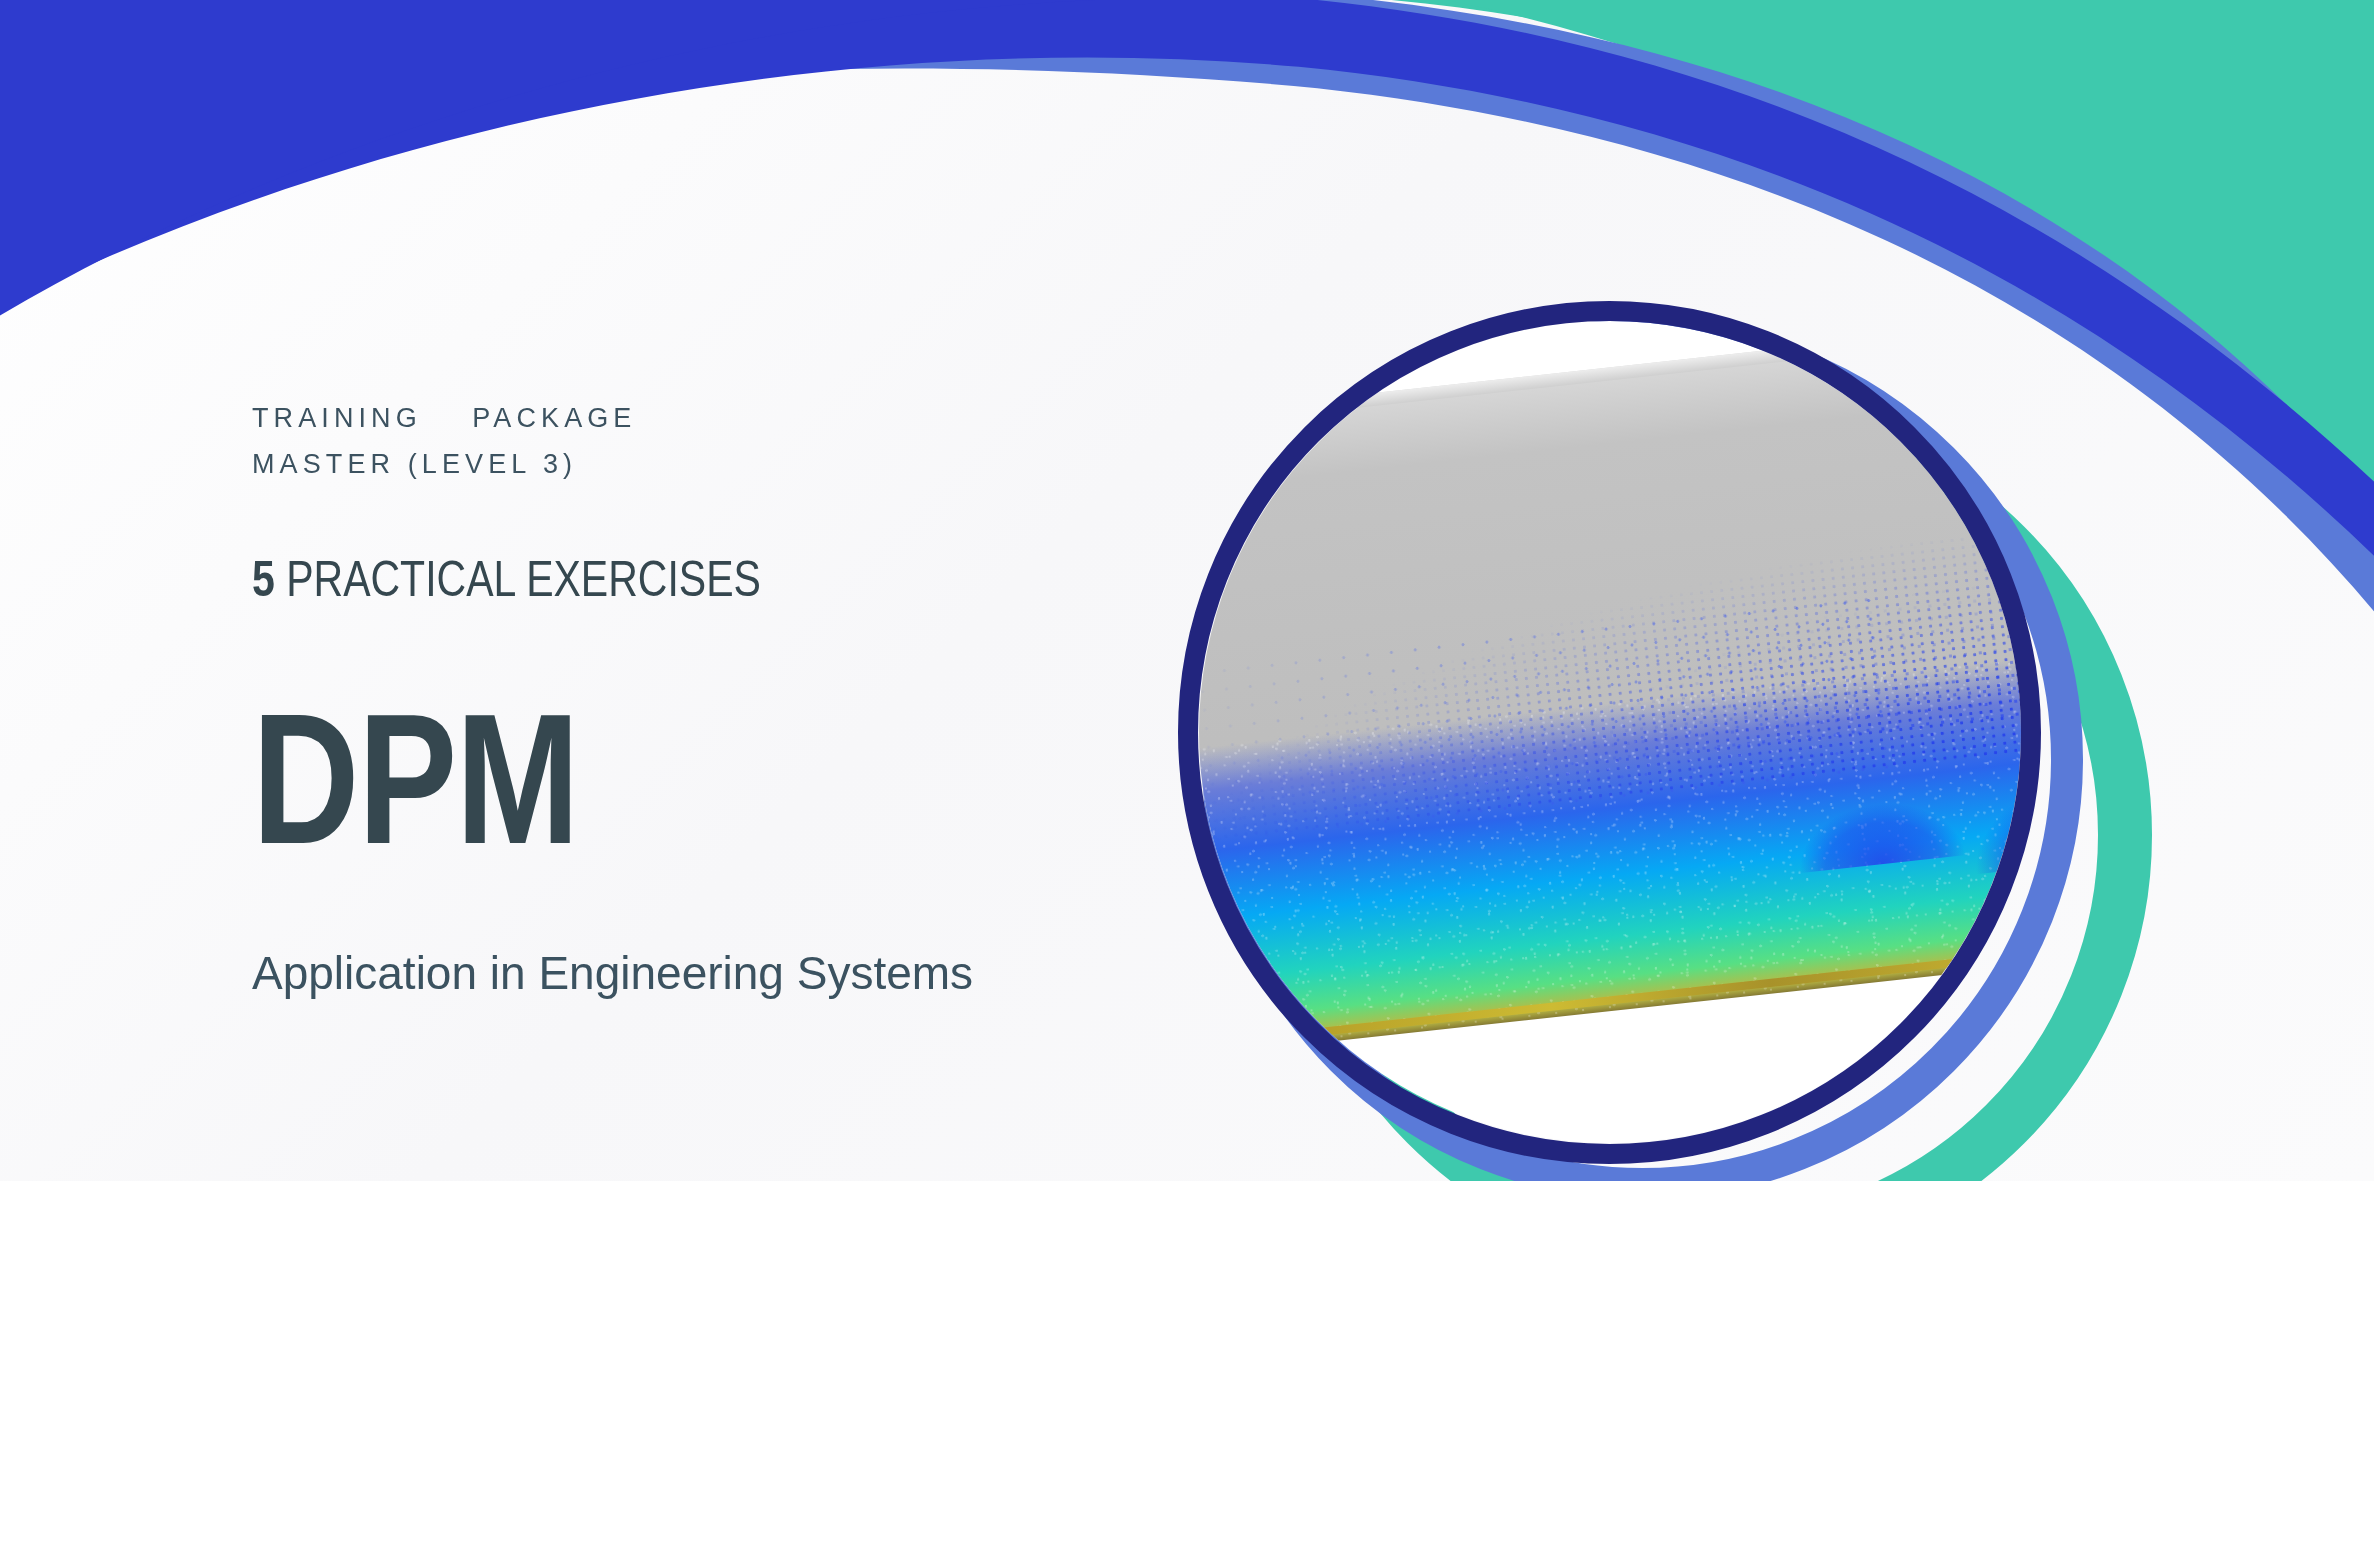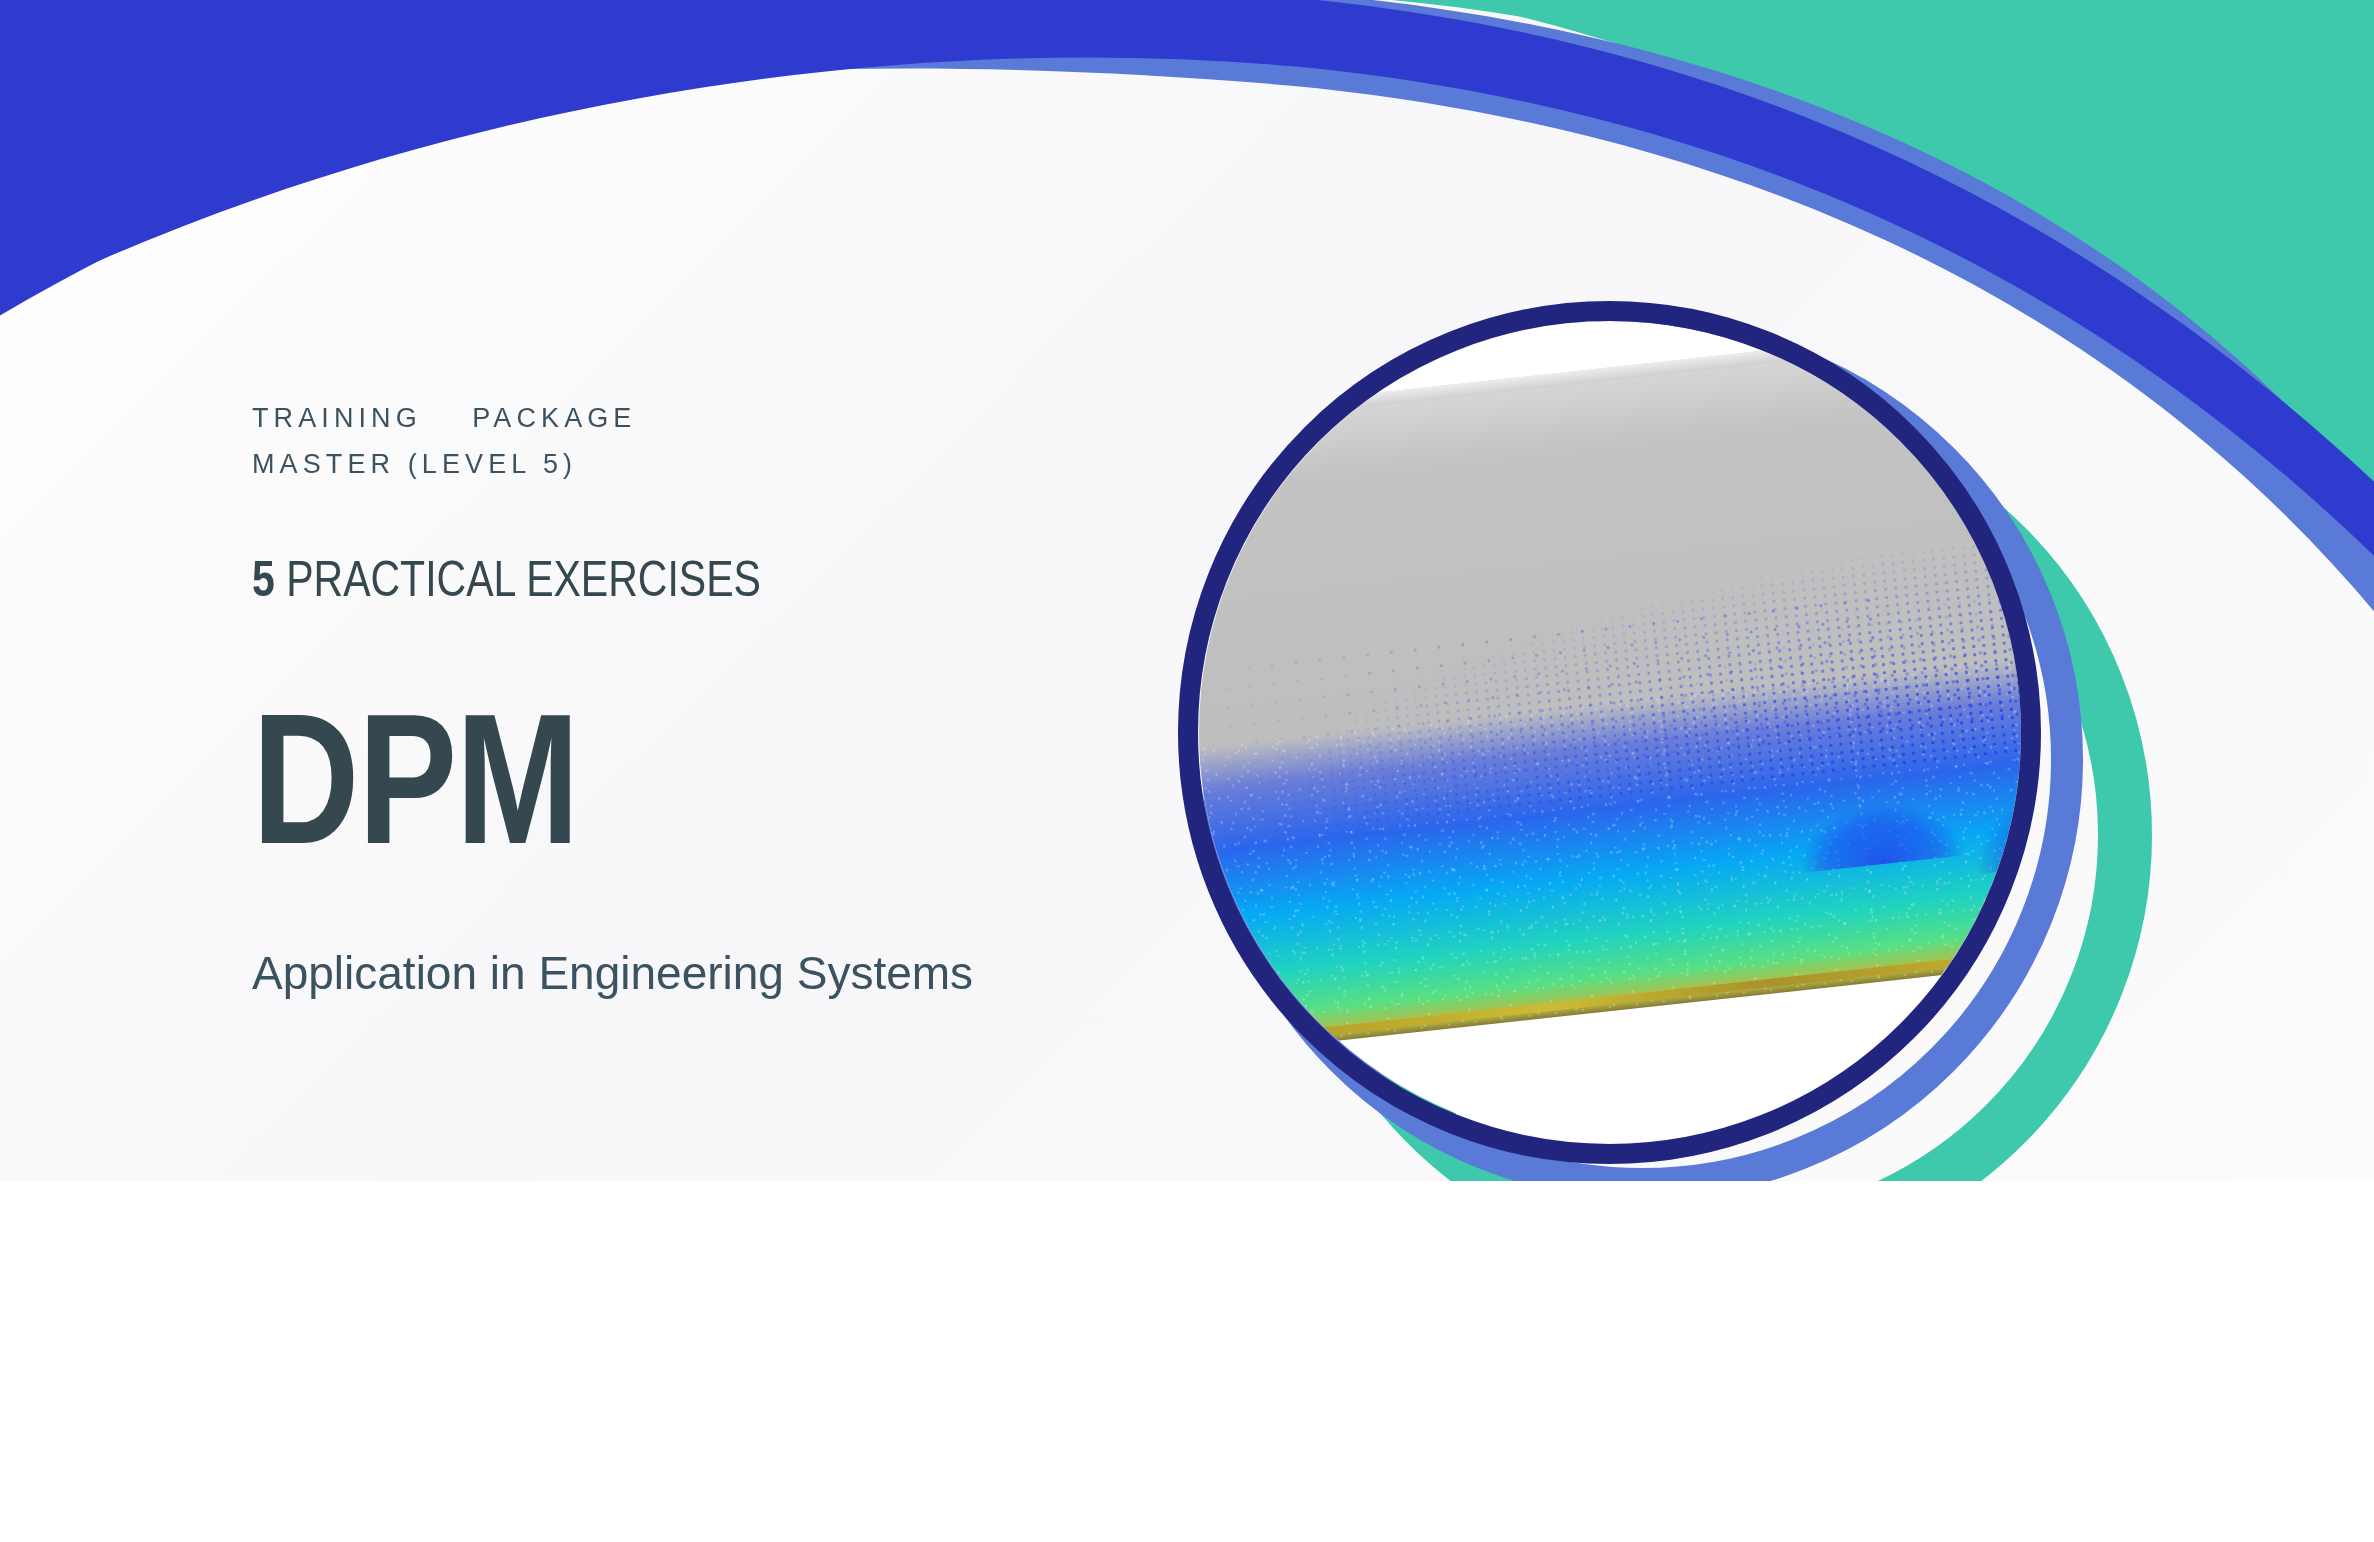--- a/index.html
+++ b/index.html
@@ -260,21 +260,21 @@
 
     <path fill="#5a7ad8" d="M 640 1663 C 1000 1510 1600 1426 2180 1460
              C 2320 1468 2450 1486 2560 1506
              L 2560 1663 Z"></path>
 
     <path fill="#2e3bce" d="M 700 1663 C 1060 1542 1620 1474 2180 1508
              C 2320 1517 2450 1534 2560 1556
              L 2560 1663 Z"></path>
   </svg>
 
-  <div id="eyebrow"><span>TRAINING    PACKAGE</span><br><span>MASTER (LEVEL 5)</span></div>
+  <div id="eyebrow"><span>TRAINING    PACKAGE</span><br><span>MASTER (LEVEL 3)</span></div>
 
   <div id="kicker"><span class="num">5</span><span> PRACTICAL EXERCISES</span></div>
 
   <div id="title">DPM</div>
 
   <div id="subtitle">Application in Engineering Systems</div>
 
   <div id="logo-block">
     <div id="logo-mark">
       <svg width="473" height="104" viewBox="0 0 510 112">

